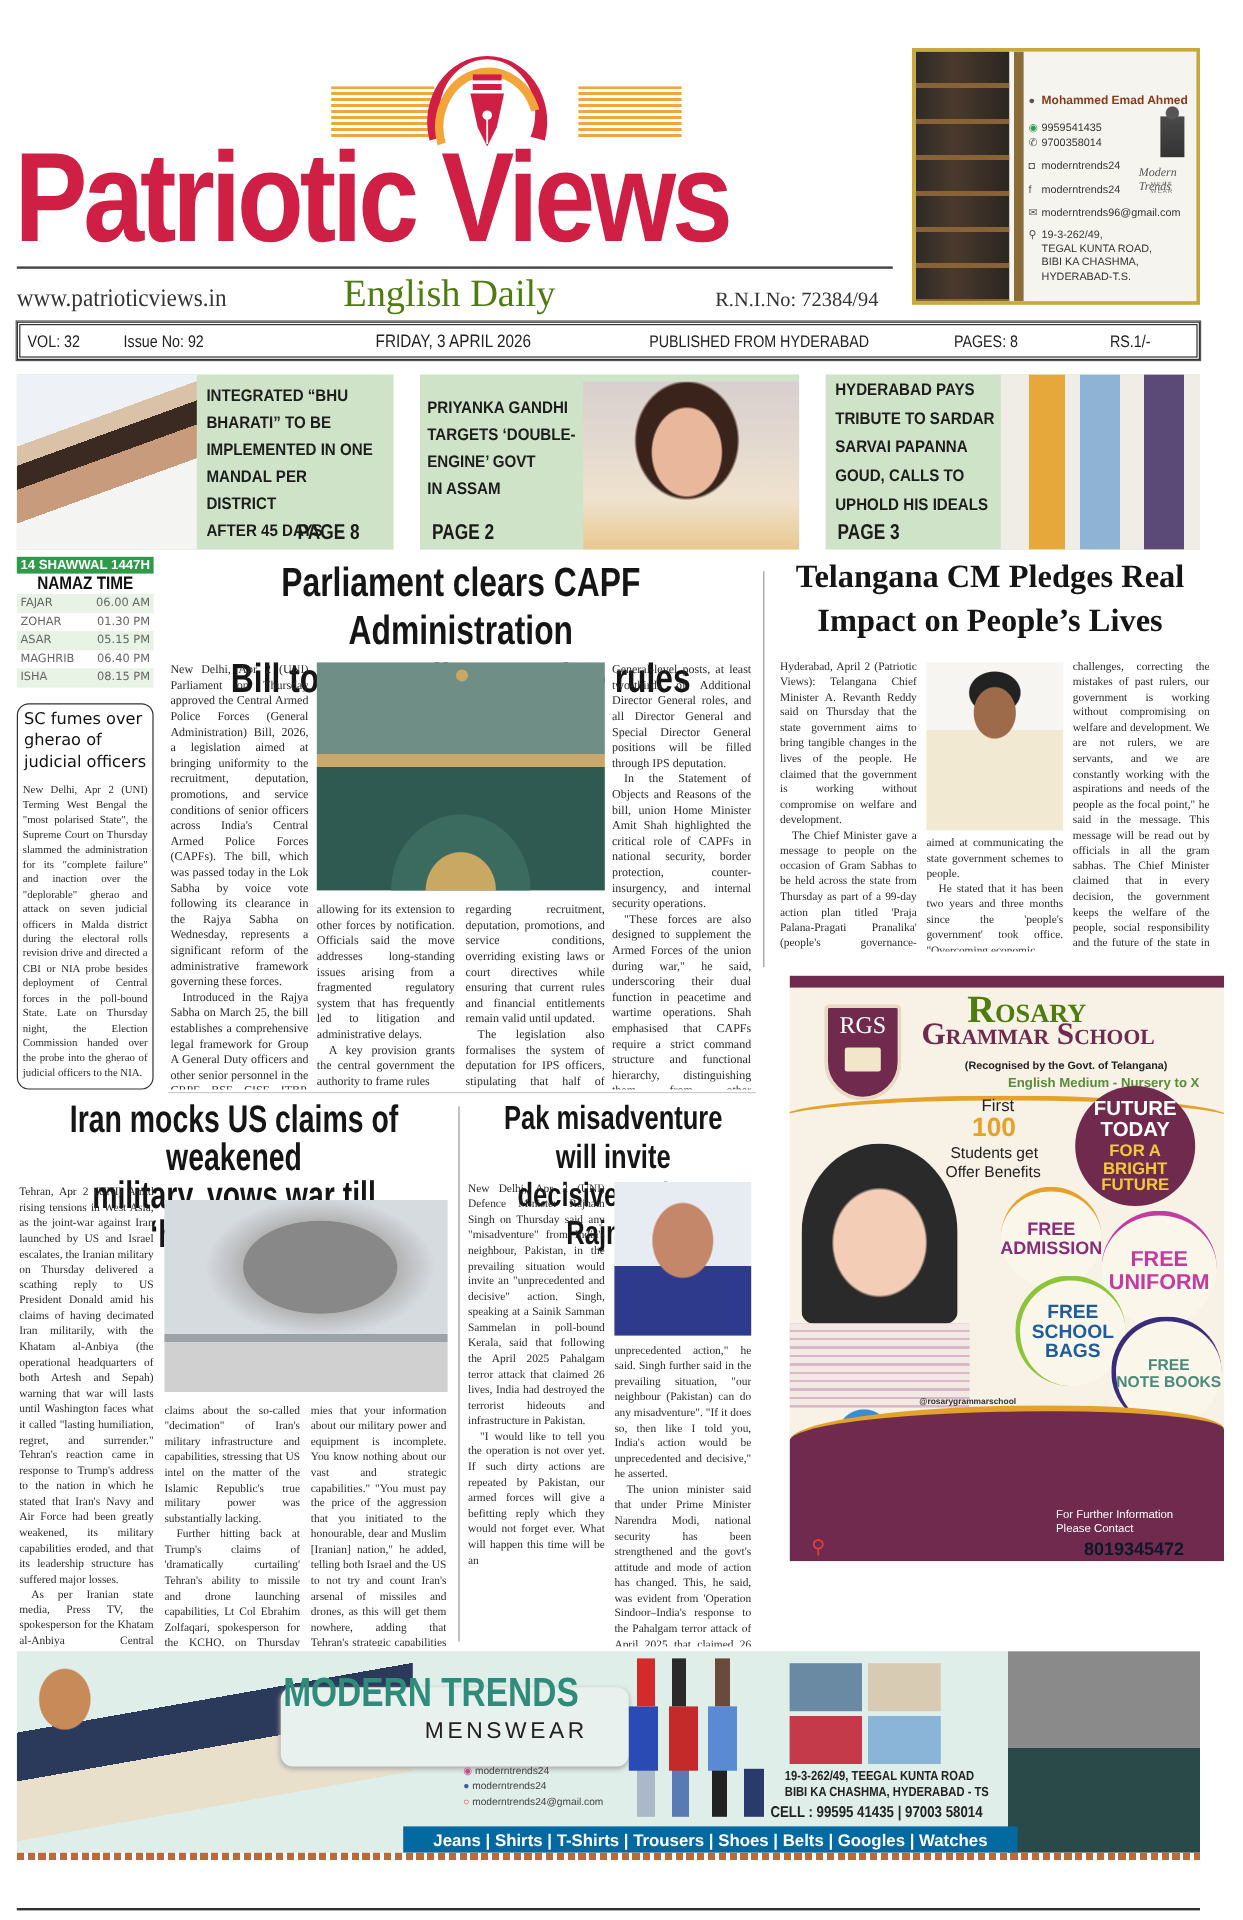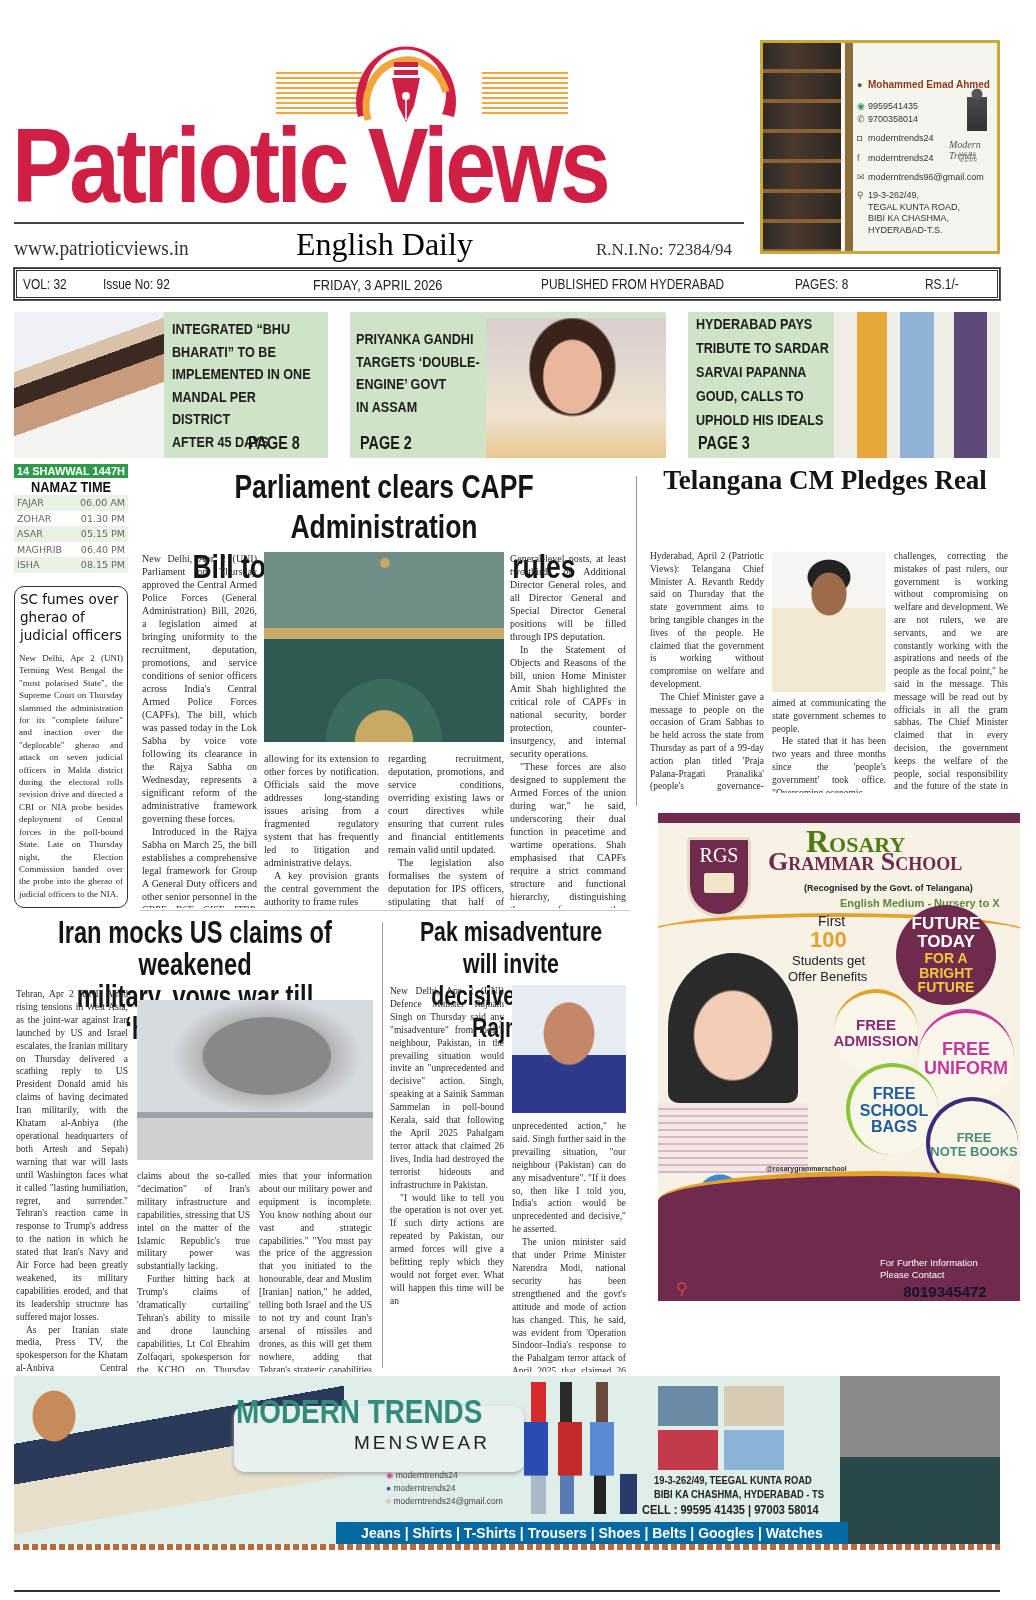--- a/index.html
+++ b/index.html
@@ -5,21 +5,21 @@
 *{box-sizing:border-box;margin:0;padding:0}
 body{width:1036px;height:1600px;background:#fff;font-family:"Liberation Serif",serif;color:#222;position:relative;overflow:hidden}
 .abs{position:absolute}
 
 #logo-lines-l,#logo-lines-r{position:absolute;top:72px;width:86px;height:44px;background:repeating-linear-gradient(#f3a53a 0 2px,transparent 2px 5px)}
 #logo-lines-l{left:276px}#logo-lines-r{left:482px}
 #logo-emblem{position:absolute;left:338px;top:22px;width:136px;height:130px}
 #masthead-title{position:absolute;left:12px;top:112px;font-family:"Liberation Sans",sans-serif;font-weight:bold;font-size:106px;color:#cf1f45;letter-spacing:-4px;transform:scaleX(0.86);transform-origin:left top;line-height:1;white-space:nowrap}
 #masthead-rule{position:absolute;left:14px;top:222px;width:730px;height:2px;background:#444}
 #website{position:absolute;left:14px;top:236px;font-size:21px;color:#333;transform:scaleX(.92);transform-origin:left}
-#edition{position:absolute;left:296px;top:226px;font-size:32px;color:#000000}
+#edition{position:absolute;left:286px;top:226px;font-size:32px;color:#4d7c0f}
 #rni{position:absolute;left:596px;top:240px;font-size:17px;color:#333}
 #infobar{position:absolute;left:14px;top:268px;width:986px;height:32px;border:3px double #333;outline:1px solid #555;display:flex;align-items:center;font-family:"Liberation Sans",sans-serif;font-size:14px;color:#222}
 #infobar span{position:absolute;transform:scaleX(.85);transform-origin:left}
 
 #card-ad{position:absolute;left:760px;top:40px;width:240px;height:214px;border:3px solid #c9a93a;background:#f6f4ef;overflow:hidden}
 #card-photo{position:absolute;left:0;top:0;width:78px;height:100%;background:linear-gradient(90deg,#2d2a28,#4a3a2c 40%,#2b2622);}
 #card-photo:before{content:"";position:absolute;inset:0;background:repeating-linear-gradient(180deg,transparent 0 26px,#8a6236 26px 30px)}
 #card-stripe{position:absolute;left:82px;top:0;width:8px;height:100%;background:#8b6d3a}
 .card-line{position:absolute;left:94px;font-family:"Liberation Sans",sans-serif;font-size:9px;color:#333;white-space:nowrap}
 .card-line i{font-style:normal;display:inline-block;width:11px;color:#555}
@@ -199,20 +199,21 @@
 <div class="col" style="left:510px;top:552px;width:116px;height:356px;overflow:hidden">
     <p>General-level posts, at least two-thirds of Additional Director General roles, and all Director General and Special Director General positions will be filled through IPS deputation.</p>
     <p>In the Statement of Objects and Reasons of the bill, union Home Minister Amit Shah highlighted the critical role of CAPFs in national security, border protection, counter-insurgency, and internal security operations.</p>
     <p>"These forces are also designed to supplement the Armed Forces of the union during war," he said, underscoring their dual function in peacetime and wartime operations. Shah emphasised that CAPFs require a strict command structure and functional hierarchy, distinguishing them from other organisations.</p>
   </div>
 <div class="hrule" style="left:140px;top:910px;width:490px"></div>
 <div class="vrule" style="left:636px;top:476px;height:330px"></div>
 
 <div class="headline hl-serif" style="left:640px;top:462px;width:370px;font-size:27px;line-height:37px">
   <div>Telangana CM Pledges Real</div>
+    <div>Impact on People’s Lives</div>
 </div>
 <div class="col" style="left:650px;top:550px;width:114px;height:242px;overflow:hidden;font-size:9.5px;line-height:12.8px">
     <p>Hyderabad, April 2 (Patriotic Views): Telangana Chief Minister A. Revanth Reddy said on Thursday that the state government aims to bring tangible changes in the lives of the people. He claimed that the government is working without compromise on welfare and development.</p>
     <p>The Chief Minister gave a message to people on the occasion of Gram Sabhas to be held across the state from Thursday as part of a 99-day action plan titled 'Praja Palana-Pragati Pranalika' (people's governance-progress plan),</p>
   </div>
 <div class="photo" style="left:772px;top:552px;width:114px;height:140px;background:radial-gradient(ellipse 18px 22px at 50% 30%,#9d6b4a 0 95%,transparent 100%),radial-gradient(ellipse 22px 18px at 50% 18%,#222 0 95%,transparent 100%),linear-gradient(180deg,#f7f5f1 0 40%,#f1e9d2 40%)"></div>
 <div class="col" style="left:772px;top:697px;width:114px;height:96px;overflow:hidden;font-size:9.5px;line-height:12.8px">
     <p>aimed at communicating the state government schemes to people.</p>
     <p>He stated that it has been two years and three months since the 'people's government' took office. "Overcoming economic</p>
   </div>

